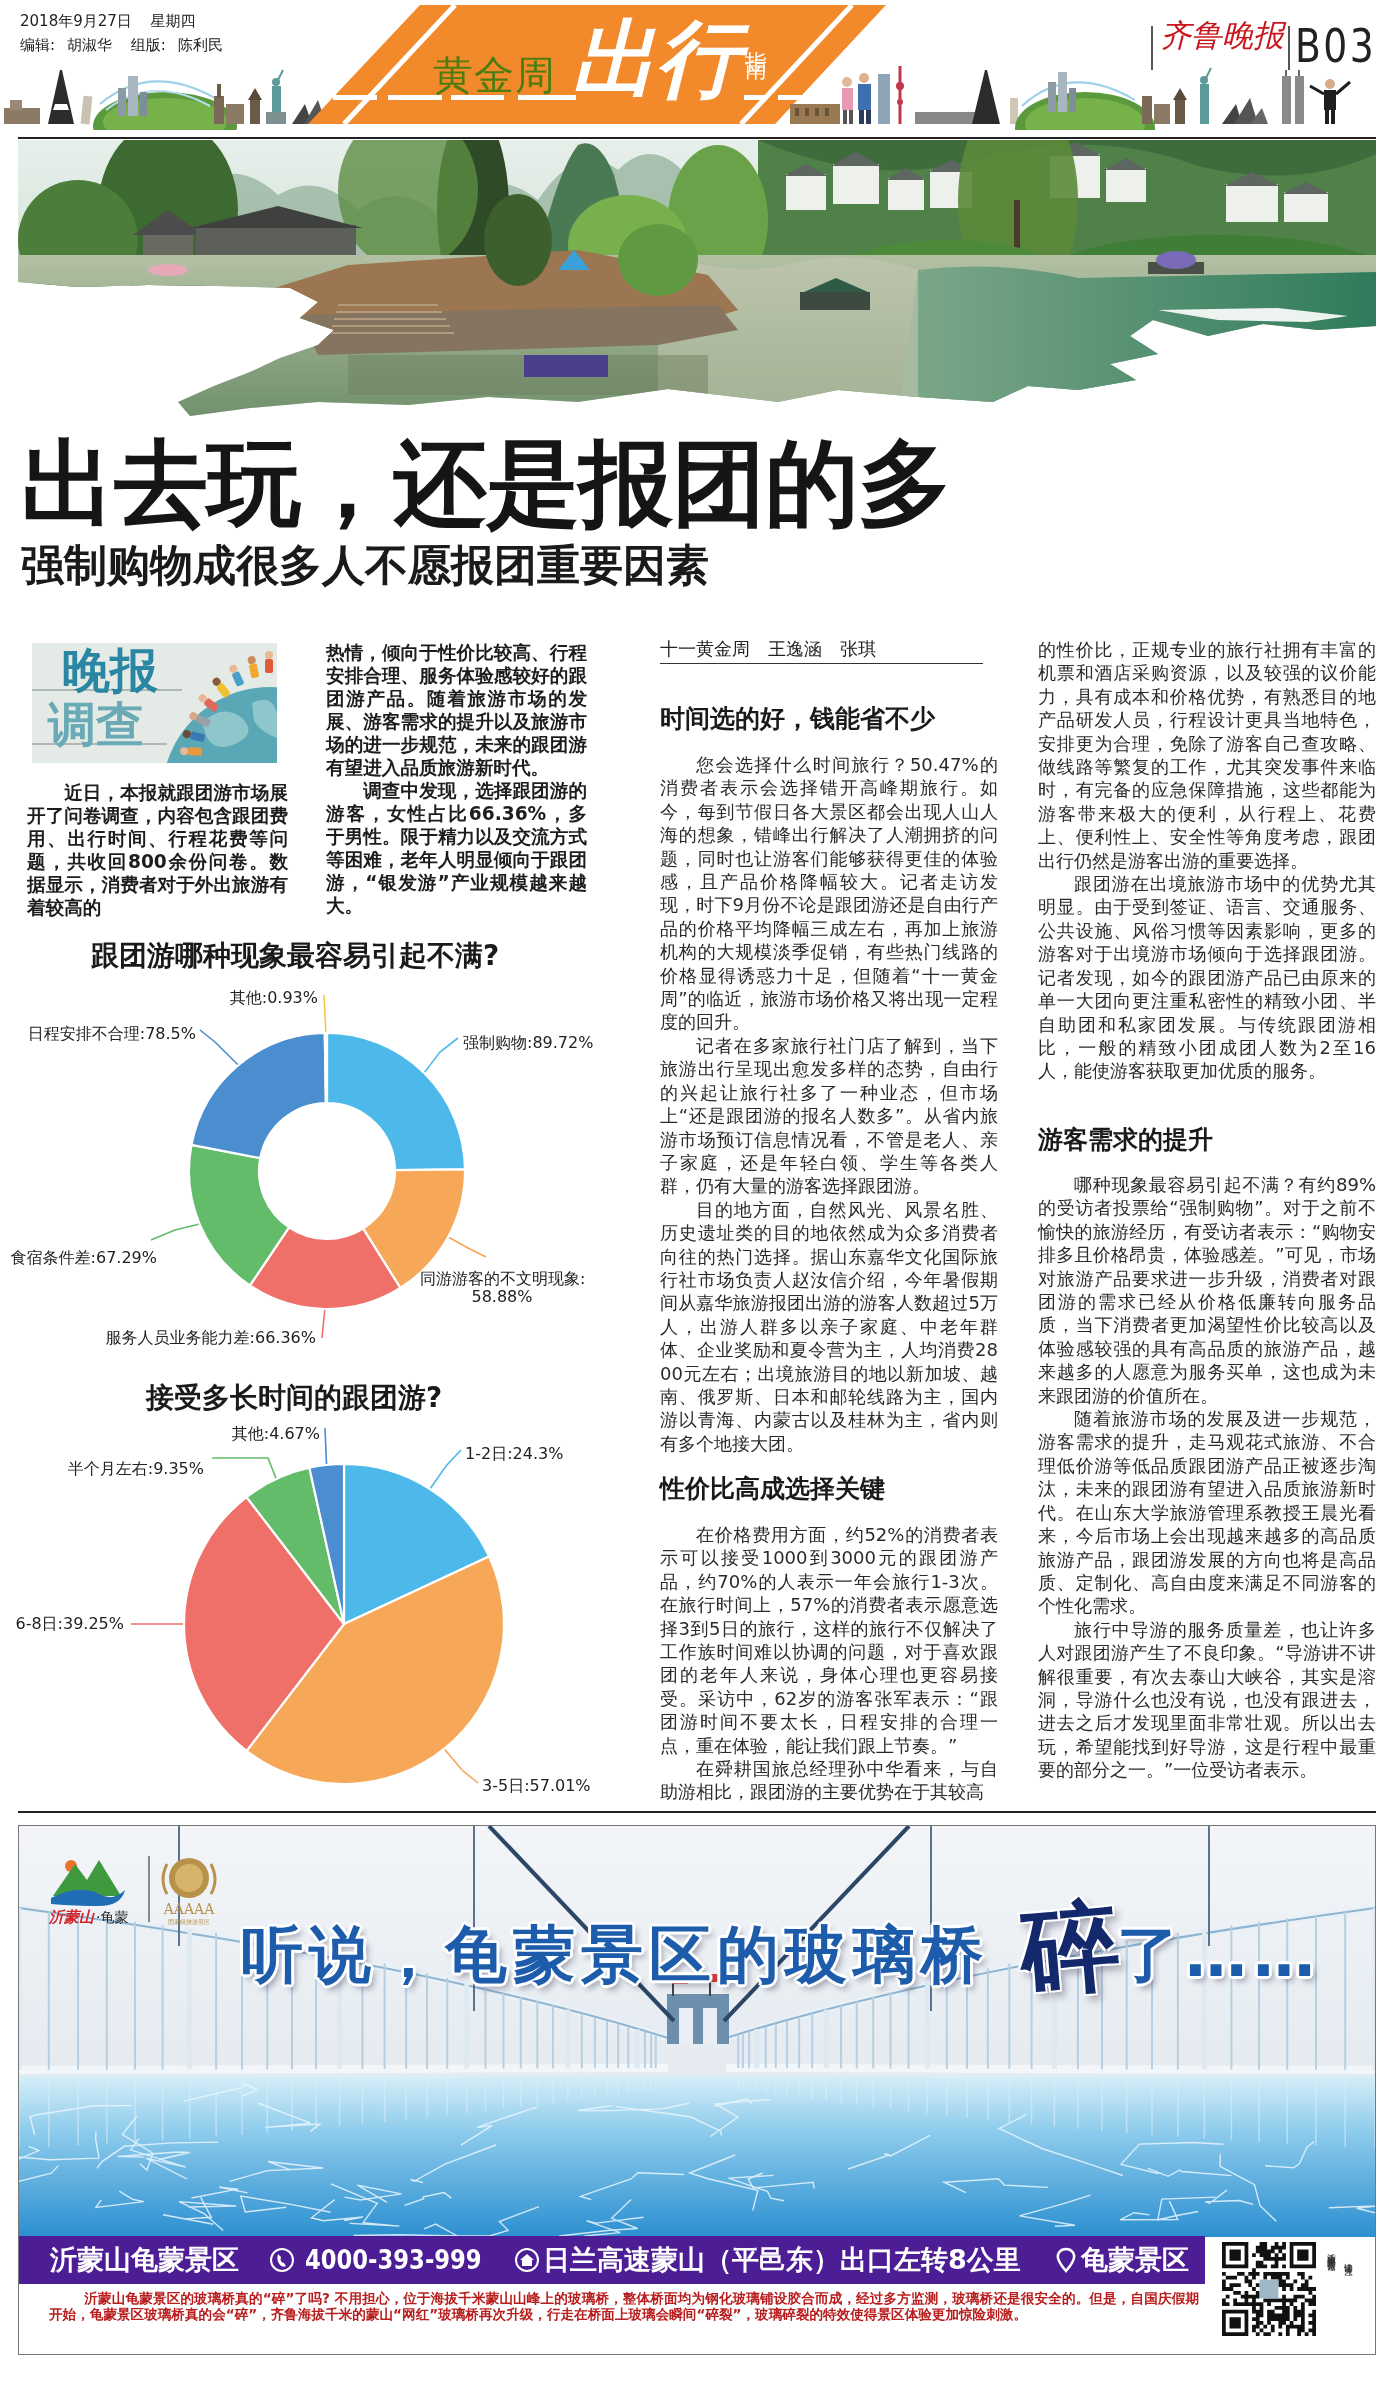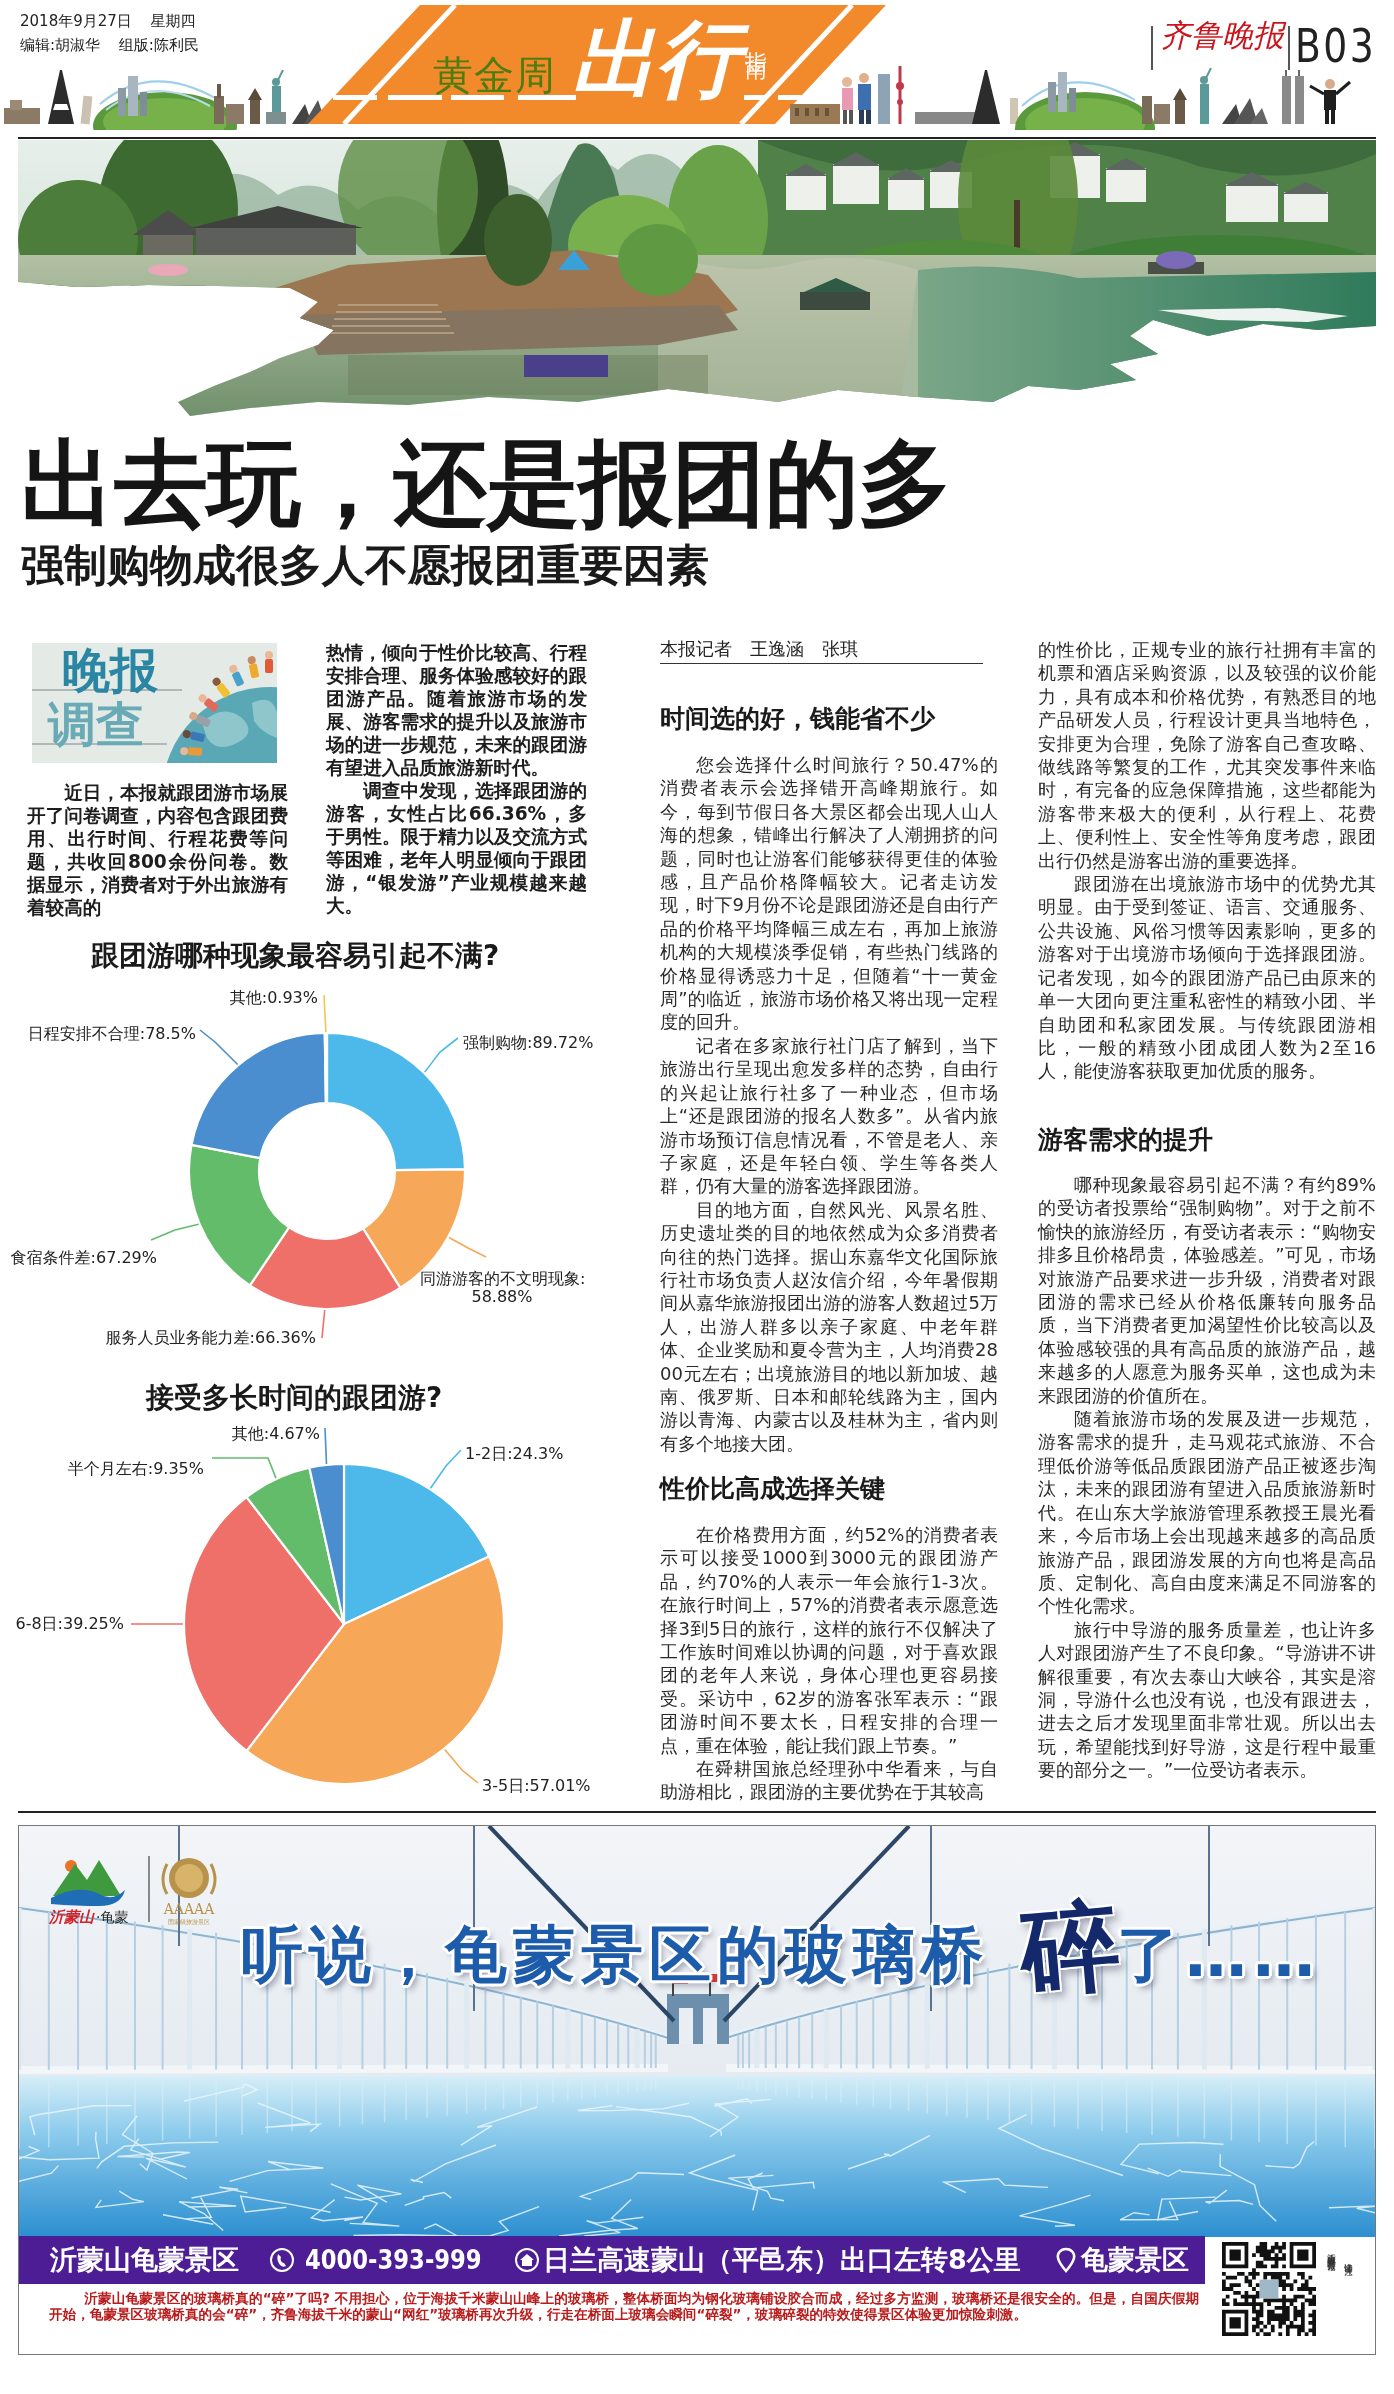--- a/index.html
+++ b/index.html
@@ -2,21 +2,21 @@
 <html><head>
 <meta charset="utf-8">
 <style>
 *{box-sizing:border-box;margin:0;padding:0}
 html,body{width:1394px;height:2394px;background:#fff;overflow:hidden}
 body{position:relative;font-family:"DejaVu Sans",sans-serif;color:#1c1c1c}
 .abs{position:absolute}
 
 .hdr-line{left:20px;font-size:15px;color:#222;white-space:nowrap;line-height:20px}
 .hdr-line span{margin-right:14px}
-.hdr-line span.tight{margin-right:0}
+.hdr-line span.tight{margin-right:12px}
 .banner-t1{left:433px;top:52px;font-size:40px;color:#4d7c0f;letter-spacing:1px;line-height:46px;white-space:nowrap}
 .banner-t2{left:572px;top:4px;font-size:84px;color:#fff;font-family:"DejaVu Serif",serif;font-style:italic;font-weight:bold;line-height:110px;white-space:nowrap}
 .banner-t3{left:744px;top:34px;font-size:22px;color:#fff;writing-mode:vertical-rl;line-height:24px;letter-spacing:6px}
 .mast-bar{top:26px;width:2px;height:44px;background:#555}
 .mast-name{left:1160px;top:12px;font-size:31px;color:#c8161d;font-family:"DejaVu Serif",serif;font-style:italic;font-weight:normal;line-height:46px;white-space:nowrap}
 .mast-page{left:1295px;top:20px;font-size:46px;color:#222;line-height:52px;letter-spacing:3px;transform:scaleX(.82);transform-origin:left top}
 .topline{left:18px;top:137px;width:1358px;height:2px;background:#222}
 
 .headline{left:21px;top:434px;font-size:94px;font-weight:bold;line-height:100px;white-space:nowrap;color:#151515;letter-spacing:-1px}
 .subhead{left:21px;top:540px;font-size:43px;font-weight:bold;line-height:50px;white-space:nowrap;color:#1a1a1a}
@@ -346,21 +346,21 @@
     <polyline points="183,253.9999999999999 131,254" fill="none" stroke="#EF6F69" stroke-width="1.6"></polyline>
     <text x="124" y="259" text-anchor="end" font-size="16" fill="#222">6-8日:39.25%</text>
     <path d="M344 254 L246.59076360940367 127.06915006271751 A160 160 0 0 1 309.39093307772663 97.78792464482905 Z" fill="#62BC6A" stroke="#fff" stroke-width="2.2"></path>
     <polyline points="275.96413692159103,108.08179916413445 268,88 212,88" fill="none" stroke="#62BC6A" stroke-width="1.6"></polyline>
     <text x="204" y="104" text-anchor="end" font-size="16" fill="#222">半个月左右:9.35%</text>
     <path d="M344 254 L309.39093307772663 97.78792464482905 A160 160 0 0 1 344.0000000000002 94 Z" fill="#4A8ECF" stroke="#fff" stroke-width="2.2"></path>
     <polyline points="326.4833298399592,93.9557365398424 325,58" fill="none" stroke="#4A8ECF" stroke-width="1.6"></polyline>
     <text x="320" y="69" text-anchor="end" font-size="16" fill="#222">其他:4.67%</text>
   </svg>
 
-<div class="abs byline">本报记者　王逸涵　张琪</div>
+<div class="abs byline">十一黄金周　王逸涵　张琪</div>
 <div class="abs sec-h" style="left:660px;top:704px">时间选的好，钱能省不少</div>
 <div class="abs cb" style="left:660px;top:753px;width:338px">
   <p>您会选择什么时间旅行？50.47%的消费者表示会选择错开高峰期旅行。如今，每到节假日各大景区都会出现人山人海的想象，错峰出行解决了人潮拥挤的问题，同时也让游客们能够获得更佳的体验感，且产品价格降幅较大。记者走访发现，时下9月份不论是跟团游还是自由行产品的价格平均降幅三成左右，再加上旅游机构的大规模淡季促销，有些热门线路的价格显得诱惑力十足，但随着“十一黄金周”的临近，旅游市场价格又将出现一定程度的回升。</p>
   <p>记者在多家旅行社门店了解到，当下旅游出行呈现出愈发多样的态势，自由行的兴起让旅行社多了一种业态，但市场上“还是跟团游的报名人数多”。从省内旅游市场预订信息情况看，不管是老人、亲子家庭，还是年轻白领、学生等各类人群，仍有大量的游客选择跟团游。</p>
   <p>目的地方面，自然风光、风景名胜、历史遗址类的目的地依然成为众多消费者向往的热门选择。据山东嘉华文化国际旅行社市场负责人赵汝信介绍，今年暑假期间从嘉华旅游报团出游的游客人数超过5万人，出游人群多以亲子家庭、中老年群体、企业奖励和夏令营为主，人均消费2800元左右；出境旅游目的地以新加坡、越南、俄罗斯、日本和邮轮线路为主，国内游以青海、内蒙古以及桂林为主，省内则有多个地接大团。</p>
 </div>
 <div class="abs sec-h" style="left:660px;top:1474px">性价比高成选择关键</div>
 <div class="abs cb" style="left:660px;top:1523px;width:338px">
   <p>在价格费用方面，约52%的消费者表示可以接受1000到3000元的跟团游产品，约70%的人表示一年会旅行1-3次。在旅行时间上，57%的消费者表示愿意选择3到5日的旅行，这样的旅行不仅解决了工作族时间难以协调的问题，对于喜欢跟团的老年人来说，身体心理也更容易接受。采访中，62岁的游客张军表示：“跟团游时间不要太长，日程安排的合理一点，重在体验，能让我们跟上节奏。”</p>
   <p>在舜耕国旅总经理孙中华看来，与自助游相比，跟团游的主要优势在于其较高</p>

